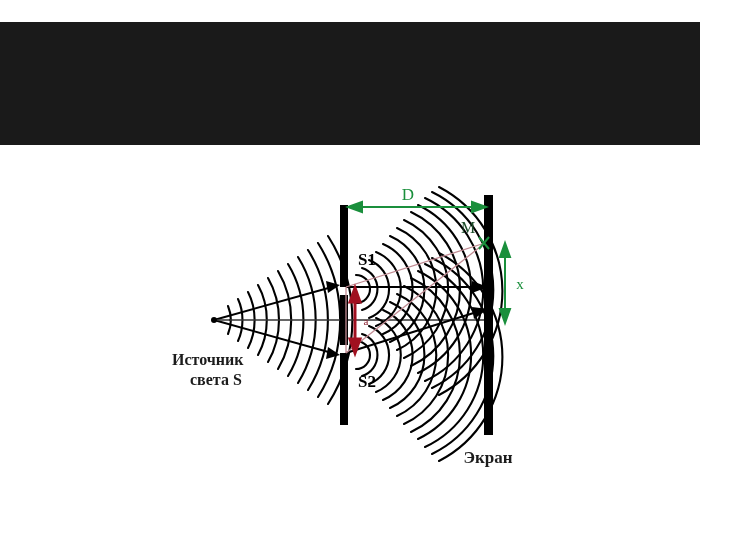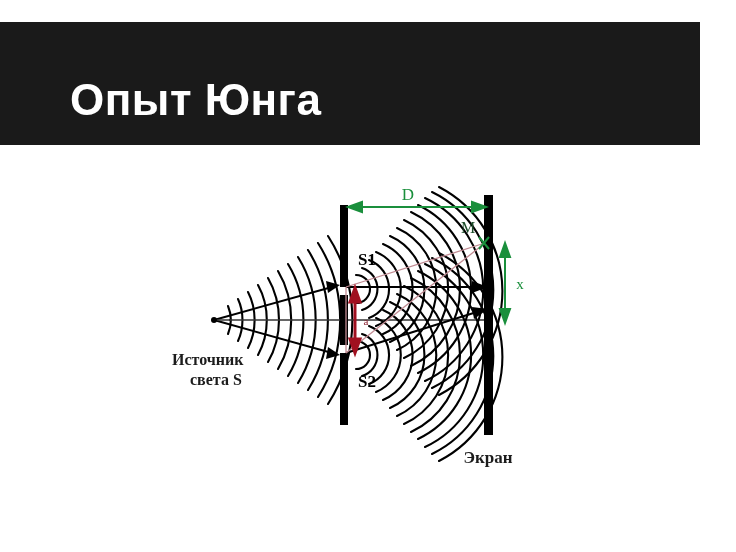--- a/index.html
+++ b/index.html
@@ -57,21 +57,20 @@
     font-family: "Liberation Serif", serif;
   }
 </style>
 </head>
 <body>
 
 <div id="slide">
 
   <div id="title-banner"></div>
 
-  <div id="title-text">Опыт Юнга</div>
 
   <div id="diagram-wrap">
     <svg id="diagram-svg" viewBox="0 0 420 310" xmlns="http://www.w3.org/2000/svg">
 
       <g fill="none" stroke="#000000" stroke-width="2.1" stroke-linecap="round">
         <path d="M 80 145 A 16 40 0 0 1 80 145"></path>
         <path d="M 78 131 A 20 28 0 0 1 78 159"></path>
         <path d="M 88 124 A 30 40 0 0 1 88 166"></path>
         <path d="M 98 117 A 42 52 0 0 1 98 173"></path>
         <path d="M 108 110 A 54 64 0 0 1 108 180"></path>

